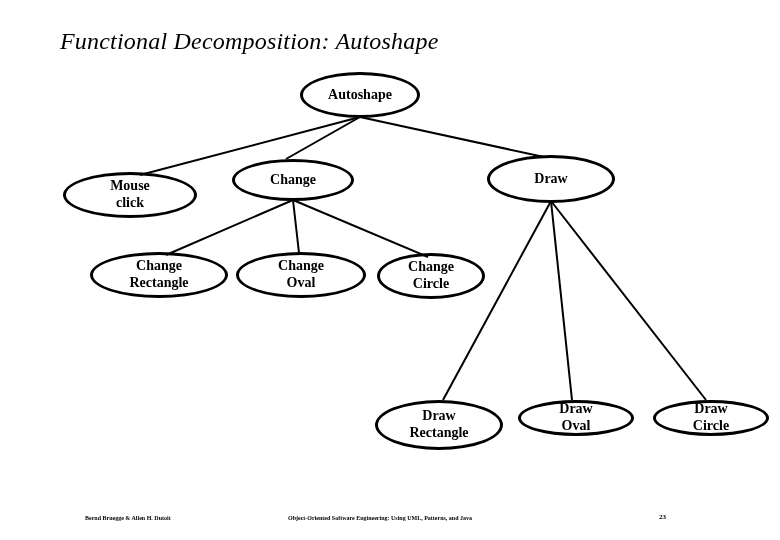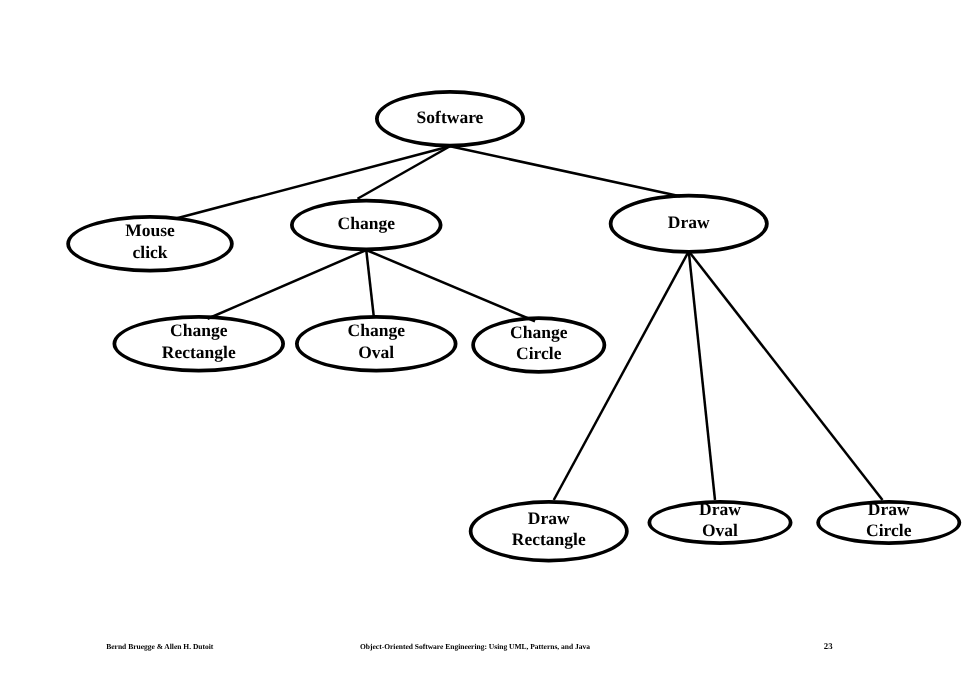--- a/index.html
+++ b/index.html
@@ -66,38 +66,39 @@
   }
   #footer-left  { left: 85px;  top: 515px; }
   #footer-center{ left: 288px; top: 515px; }
   #footer-page  { left: 659px; top: 513px; font-size: 7px; }
 </style>
 </head>
 <body>
 
 <div id="slide">
 
+  <div id="title">Functional Decomposition: Autoshape</div>
 
   <svg id="diagram" viewBox="0 0 780 540" xmlns="http://www.w3.org/2000/svg">
       <line x1="360" y1="117" x2="140" y2="175" stroke="#000000" stroke-width="2"></line>
       <line x1="360" y1="117" x2="286" y2="159" stroke="#000000" stroke-width="2"></line>
       <line x1="360" y1="117" x2="544" y2="157" stroke="#000000" stroke-width="2"></line>
       <line x1="293" y1="200" x2="166" y2="255" stroke="#000000" stroke-width="2"></line>
       <line x1="293" y1="200" x2="299" y2="253" stroke="#000000" stroke-width="2"></line>
       <line x1="293" y1="200" x2="428" y2="257" stroke="#000000" stroke-width="2"></line>
       <line x1="551" y1="201" x2="443" y2="400" stroke="#000000" stroke-width="2"></line>
       <line x1="551" y1="201" x2="572" y2="400" stroke="#000000" stroke-width="2"></line>
       <line x1="551" y1="201" x2="706" y2="400" stroke="#000000" stroke-width="2"></line>
     </svg>
 
   <div id="nodes-layer">
       <div class="node" style="left: 300px; top: 72px; width: 120px; height: 46px;">
-        <span class="label">Software</span>
+        <span class="label">Autoshape</span>
       </div>
-      <div class="node" style="left: 53px; top: 172px; width: 134px; height: 46px;">
+      <div class="node" style="left: 63px; top: 172px; width: 134px; height: 46px;">
         <span class="label">Mouse
 click</span>
       </div>
       <div class="node" style="left: 232px; top: 159px; width: 122px; height: 42px;">
         <span class="label">Change</span>
       </div>
       <div class="node" style="left: 487px; top: 155px; width: 128px; height: 48px;">
         <span class="label">Draw</span>
       </div>
       <div class="node" style="left: 90px; top: 252px; width: 138px; height: 46px;">

